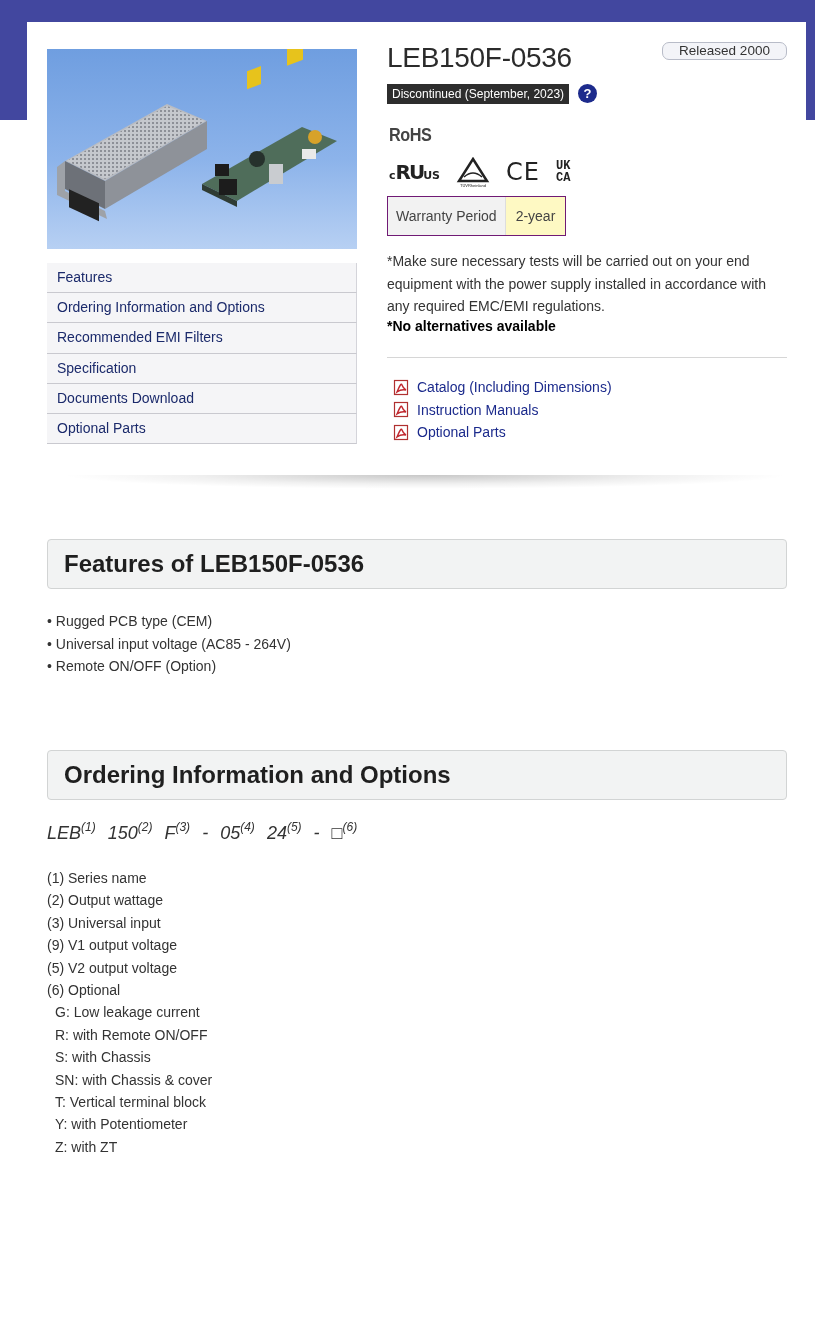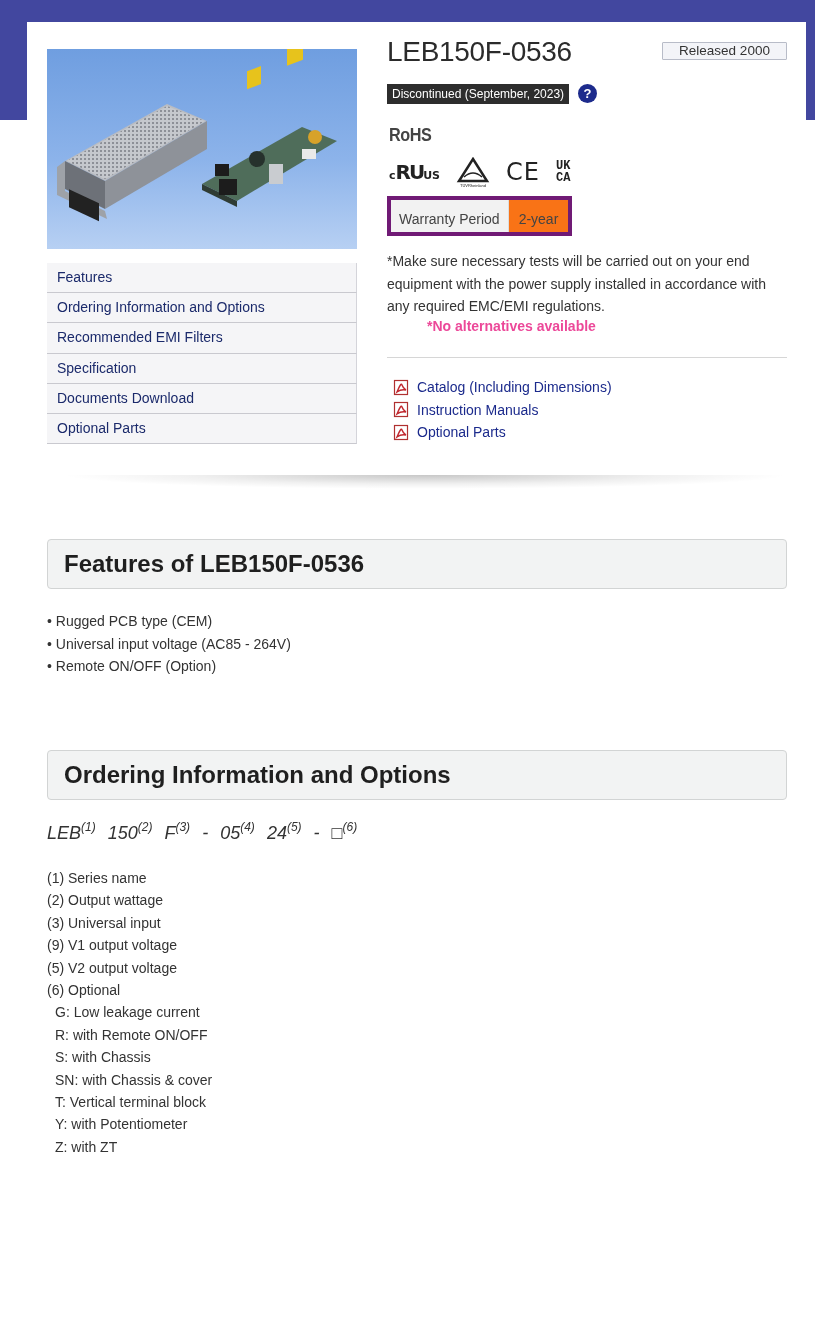--- a/index.html
+++ b/index.html
@@ -10,43 +10,43 @@
   .card { position: absolute; left: 27px; top: 22px; width: 779px; height: 440px; background: #fff; }
 
   .product-image { position: absolute; left: 47px; top: 49px; width: 310px; height: 200px;
     background: linear-gradient(180deg, #6f9ee0 0%, #8cb3ea 55%, #b7d0f3 100%); overflow: hidden; }
 
   .side-nav { position: absolute; left: 47px; top: 263px; width: 310px; }
   .side-nav-item { display: block; height: 30.2px; line-height: 28px; padding-left: 10px;
     background: #f5f5f7; border-bottom: 1px solid #c9c9cf; border-right: 1px solid #d4d4da;
     margin-bottom: 0; font-size: 14px; color: #1b2a6b; cursor: pointer; }
 
-  .title { position: absolute; left: 387px; top: 36px; font-size: 28px; color: #2b2b2b; font-weight: normal; letter-spacing: -0.3px; }
+  .title { position: absolute; left: 387px; top: 42px; font-size: 28px; color: #2b2b2b; font-weight: normal; letter-spacing: -0.3px; }
   .released-badge { position: absolute; left: 662px; top: 42px; width: 125px; height: 18px;
-    border: 1px solid #b8bcc8; border-radius: 1px; background: #f3f4f8;
+    border: 1px solid #b8bcc8; border-radius: 7px; background: #f3f4f8;
     font-size: 13.5px; color: #333; text-align: center; line-height: 16px; }
   .disc-badge { position: absolute; left: 387px; top: 84px; height: 20px; padding: 0 5px;
     background: #2d2d2d; color: #fff; font-size: 12px; line-height: 20px; }
   .help-icon { position: absolute; left: 578px; top: 84px; width: 19px; height: 19px; border-radius: 50%;
     background: #1d2b8c; color: #fff; font-size: 13px; font-weight: bold; text-align: center; line-height: 19px; cursor: pointer; }
 
   .rohs { position: absolute; left: 389px; top: 125px; font-size: 18px; font-weight: bold; color: #444; letter-spacing: -0.5px; transform: scaleX(0.9); transform-origin: left; }
   .cert-row { position: absolute; left: 389px; top: 156px; height: 32px; display: flex; align-items: center; gap: 16px; color: #222; }
   .cert-ul { font-weight: 900; font-size: 20px; font-family: "DejaVu Sans", sans-serif; letter-spacing: -2px; }
   .cert-ul small { font-size: 11px; letter-spacing: 0; }
   .cert-tuv { width: 34px; height: 30px; position: relative; }
   .cert-ce { font-size: 24px; font-family: "DejaVu Sans", sans-serif; letter-spacing: 1px; }
   .cert-ukca { font-size: 12px; font-weight: bold; line-height: 12px; font-family: Liberation Mono, monospace; }
 
-  .warranty { position: absolute; left: 387px; top: 196px; display: flex; border: 4px solid #701a75; height: 40px; }
+  .warranty { position: absolute; left: 387px; top: 196px; display: flex; border: 1px solid #701a75; height: 40px; }
   .warranty-label { background: #f2f2f2; padding: 0 8px; font-size: 14px; line-height: 38px; color: #444; border-right: 1px solid #ddd; }
-  .warranty-value { padding: 0 10px; font-size: 14px; line-height: 38px; color: #444; background: #f97316; }
+  .warranty-value { padding: 0 10px; font-size: 14px; line-height: 38px; color: #444; background: #fef9c3; }
 
   .note { position: absolute; left: 387px; top: 250px; width: 400px; font-size: 14px; line-height: 22.5px; color: #333; }
-  .no-alt { position: absolute; left: 387px; top: 318px; font-size: 14px; font-weight: bold; color: #ec4899; margin-left: 40px; }
+  .no-alt { position: absolute; left: 387px; top: 318px; font-size: 14px; font-weight: bold; color: #000000; }
   .divider { position: absolute; left: 387px; top: 357px; width: 400px; height: 1px; background: #d6d6d6; }
 
   .doc-links { position: absolute; left: 393px; top: 376px; }
   .doc-link { display: flex; align-items: center; height: 22.5px; font-size: 14px; color: #1b2a8c; cursor: pointer; }
   .pdf-icon { width: 17px; height: 17px; margin-right: 7px; }
 
   .shadow-line { position: absolute; left: 60px; top: 475px; width: 730px; height: 14px;
     background: radial-gradient(ellipse at 50% 0%, rgba(0,0,0,0.22) 0%, rgba(0,0,0,0.06) 45%, rgba(0,0,0,0) 70%); }
 
   .section-header { position: absolute; left: 47px; width: 740px; height: 50px; background: #f2f3f3;

